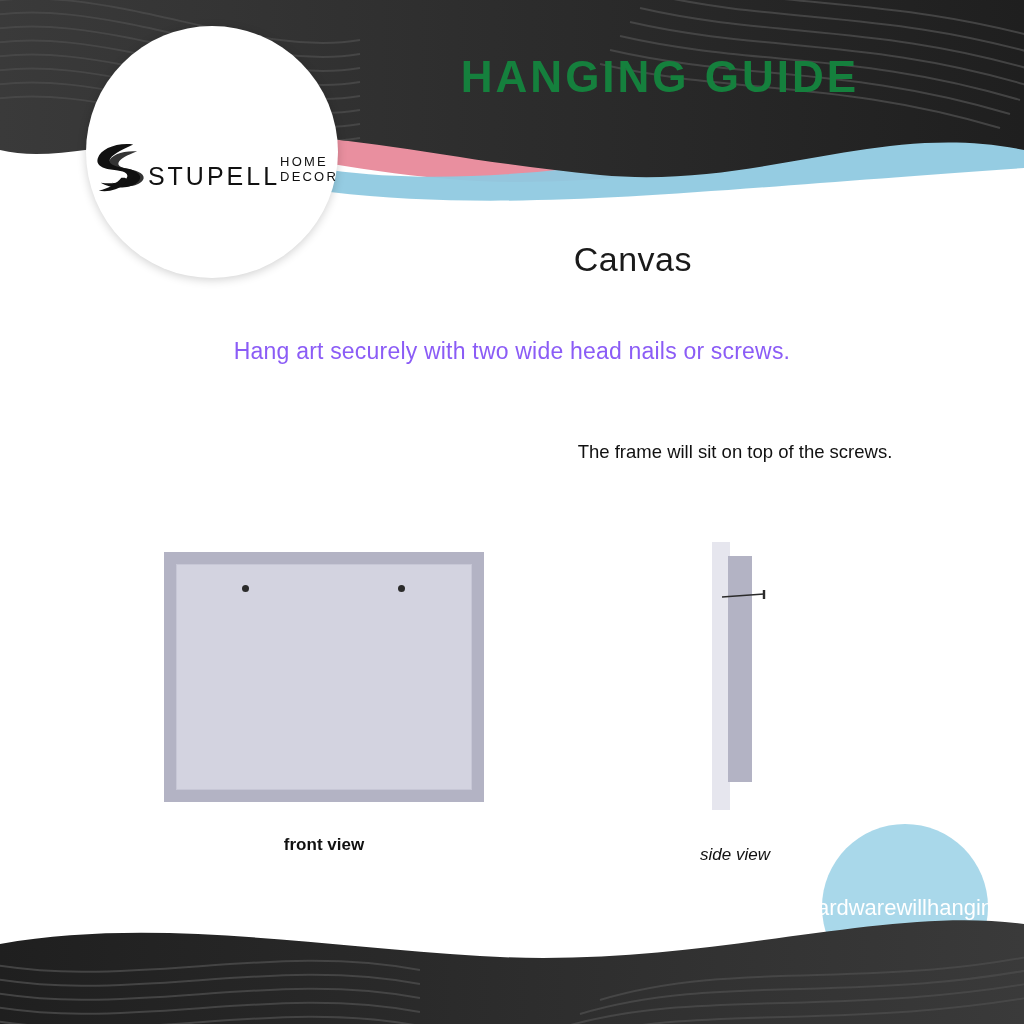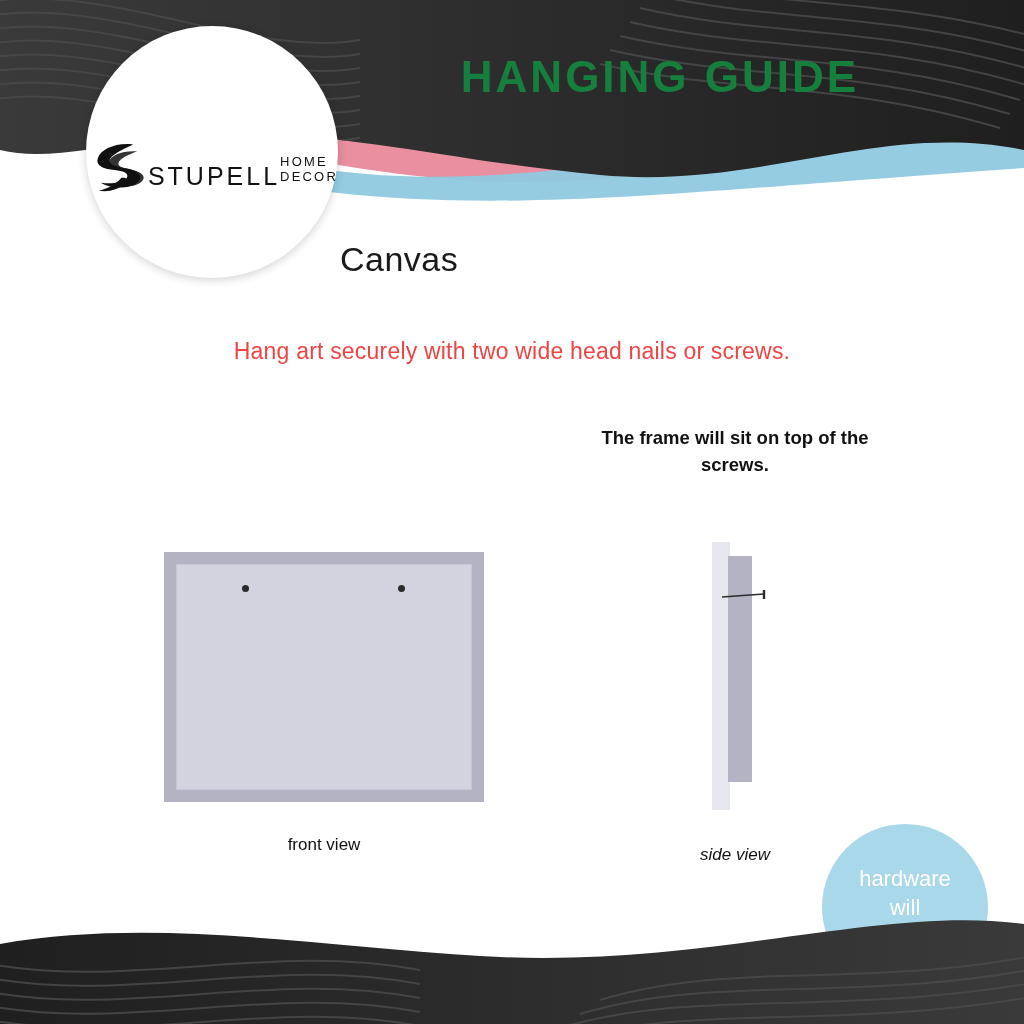--- a/index.html
+++ b/index.html
@@ -64,39 +64,39 @@
     font-size: 13px;
     letter-spacing: 2.2px;
     color: #111;
   }
 
   
   .product-type {
     position: absolute;
     left: 340px; top: 240px;
     width: 352px;
-    text-align: left;
+    text-align: right;
     font-size: 34px;
     color: #1a1a1a;
     letter-spacing: 0.5px;
   }
   .lede {
     position: absolute;
     left: 0; top: 338px;
     width: 1024px;
     text-align: center;
     font-size: 23px;
-    color: #ef4444;
+    color: #8b5cf6;
     letter-spacing: 0.2px;
   }
 
   
   .col { position: absolute; }
   .col-left { left: 120px; top: 444px; width: 406px; }
-  .col-right { left: 570px; top: 424px; width: 330px; font-weight: bold; }
+  .col-right { left: 570px; top: 438px; width: 330px; }
 
   .col-caption {
     text-align: center;
     font-size: 18.5px;
     line-height: 27px;
     color: #111;
   }
 
   
   .front-wrap {
@@ -123,21 +123,21 @@
   }
   .screw-dot.a { left: 78px; }
   .screw-dot.b { left: 234px; }
 
   .view-label {
     position: absolute;
     text-align: center;
     font-size: 17px;
     color: #111;
   }
-  .label-front { left: 164px; top: 835px; width: 320px; }
+  .label-front { left: 164px; top: 835px; width: 320px; font-weight: bold; }
   .label-side  { left: 600px; top: 845px; width: 270px; font-style: italic; }
 
   
   .side-wrap {
     position: absolute;
     left: 700px; top: 542px;
     width: 86px; height: 270px;
   }
   .side-wall {
     position: absolute;
@@ -158,21 +158,21 @@
   }
 
   
   .hw-badge {
     position: absolute;
     left: 822px; top: 824px;
     width: 166px; height: 166px;
     border-radius: 50%;
     background: #a9d8ea;
     display: flex;
-    flex-direction: column;
+    flex-direction: row;
     align-items: center;
     justify-content: center;
     color: #ffffff;
     font-size: 22px;
     line-height: 29px;
     text-align: center;
   }
 </style>
 </head>
 <body>

